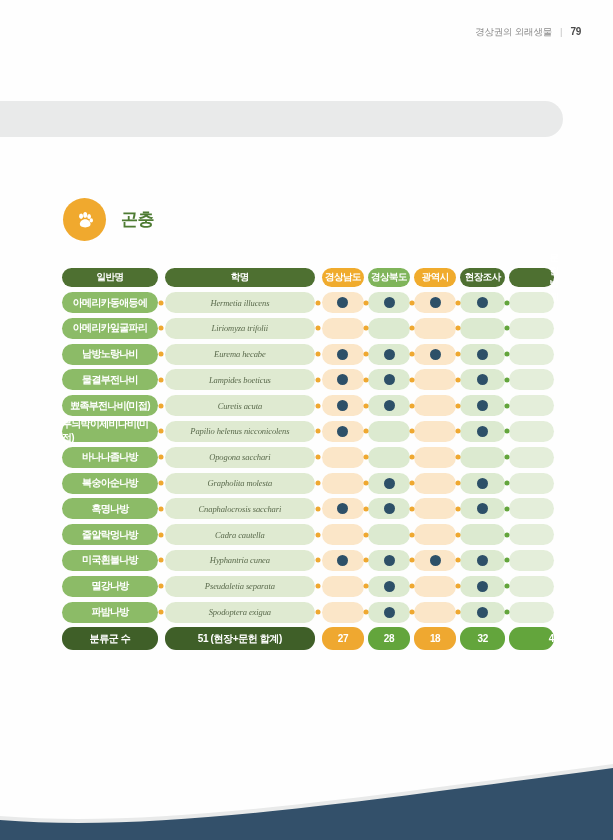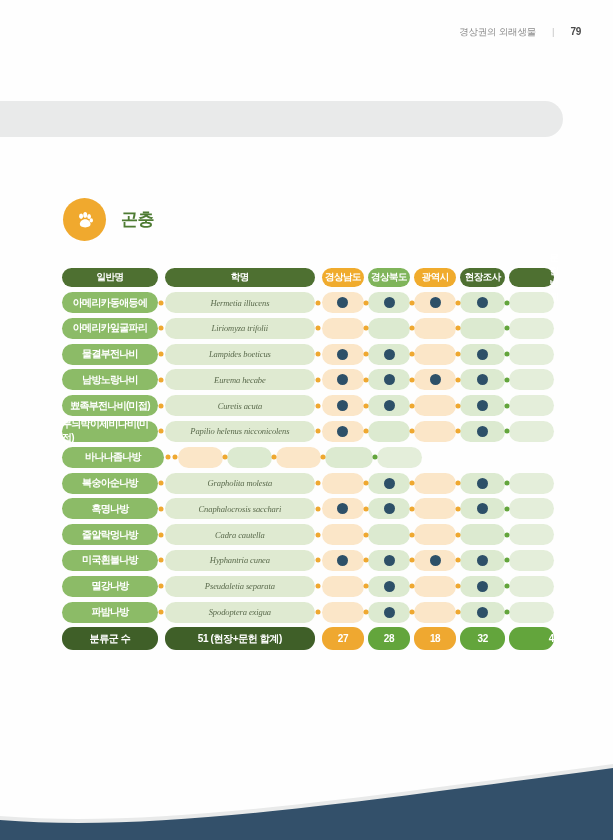--- a/index.html
+++ b/index.html
@@ -24,21 +24,21 @@
     background: #fefefe;
   }
 
   
   .run-head {
     position: absolute;
     top: 26px;
     right: 32px;
     display: flex;
     align-items: baseline;
-    gap: 16px;
+    gap: 8px;
     color: #8a8a8a;
   }
   .run-head-title {
     font-size: 9.5px;
     letter-spacing: -0.2px;
     color: #8c8c8c;
   }
   .run-head-sep {
     font-size: 9.5px;
     color: #c2c2c2;
@@ -321,20 +321,57 @@
             <span class="dot off"></span>
           </div>
           <div class="gap-sm">
             <span class="conn green"></span>
           </div>
           <div class="cell tint-greenl c-lit">
             <span class="dot"></span>
           </div>
         </div>
         <div class="trow">
+          <div class="cell common-cell c-common">남방노랑나비</div>
+          <div class="gap">
+            <span class="conn"></span>
+          </div>
+          <div class="cell sci-cell c-sci">Eurema hecabe</div>
+          <div class="gap">
+            <span class="conn"></span>
+          </div>
+          <div class="cell tint-amber c-gn">
+            <span class="dot"></span>
+          </div>
+          <div class="gap-sm">
+            <span class="conn"></span>
+          </div>
+          <div class="cell tint-green c-gb">
+            <span class="dot"></span>
+          </div>
+          <div class="gap-sm">
+            <span class="conn"></span>
+          </div>
+          <div class="cell tint-amber c-metro">
+            <span class="dot"></span>
+          </div>
+          <div class="gap-sm">
+            <span class="conn"></span>
+          </div>
+          <div class="cell tint-green c-field">
+            <span class="dot"></span>
+          </div>
+          <div class="gap-sm">
+            <span class="conn green"></span>
+          </div>
+          <div class="cell tint-greenl c-lit">
+            <span class="dot"></span>
+          </div>
+        </div>
+        <div class="trow">
           <div class="cell common-cell c-common">물결부전나비</div>
           <div class="gap">
             <span class="conn"></span>
           </div>
           <div class="cell sci-cell c-sci">Lampides boeticus</div>
           <div class="gap">
             <span class="conn"></span>
           </div>
           <div class="cell tint-amber c-gn">
             <span class="dot"></span>
@@ -358,57 +395,20 @@
             <span class="dot"></span>
           </div>
           <div class="gap-sm">
             <span class="conn green"></span>
           </div>
           <div class="cell tint-greenl c-lit">
             <span class="dot"></span>
           </div>
         </div>
         <div class="trow">
-          <div class="cell common-cell c-common">남방노랑나비</div>
-          <div class="gap">
-            <span class="conn"></span>
-          </div>
-          <div class="cell sci-cell c-sci">Eurema hecabe</div>
-          <div class="gap">
-            <span class="conn"></span>
-          </div>
-          <div class="cell tint-amber c-gn">
-            <span class="dot"></span>
-          </div>
-          <div class="gap-sm">
-            <span class="conn"></span>
-          </div>
-          <div class="cell tint-green c-gb">
-            <span class="dot"></span>
-          </div>
-          <div class="gap-sm">
-            <span class="conn"></span>
-          </div>
-          <div class="cell tint-amber c-metro">
-            <span class="dot"></span>
-          </div>
-          <div class="gap-sm">
-            <span class="conn"></span>
-          </div>
-          <div class="cell tint-green c-field">
-            <span class="dot"></span>
-          </div>
-          <div class="gap-sm">
-            <span class="conn green"></span>
-          </div>
-          <div class="cell tint-greenl c-lit">
-            <span class="dot"></span>
-          </div>
-        </div>
-        <div class="trow">
           <div class="cell common-cell c-common">뾰족부전나비(미접)</div>
           <div class="gap">
             <span class="conn"></span>
           </div>
           <div class="cell sci-cell c-sci">Curetis acuta</div>
           <div class="gap">
             <span class="conn"></span>
           </div>
           <div class="cell tint-amber c-gn">
             <span class="dot"></span>
@@ -473,20 +473,21 @@
           </div>
           <div class="cell tint-greenl c-lit">
             <span class="dot off"></span>
           </div>
         </div>
         <div class="trow">
           <div class="cell common-cell c-common">바나나좀나방</div>
           <div class="gap">
             <span class="conn"></span>
           </div>
+          <div class="cell sci-cell c-sci">Opogona sacchari</div>
           <div class="gap">
             <span class="conn"></span>
           </div>
           <div class="cell tint-amber c-gn">
             <span class="dot off"></span>
           </div>
           <div class="gap-sm">
             <span class="conn"></span>
           </div>
           <div class="cell tint-green c-gb">

